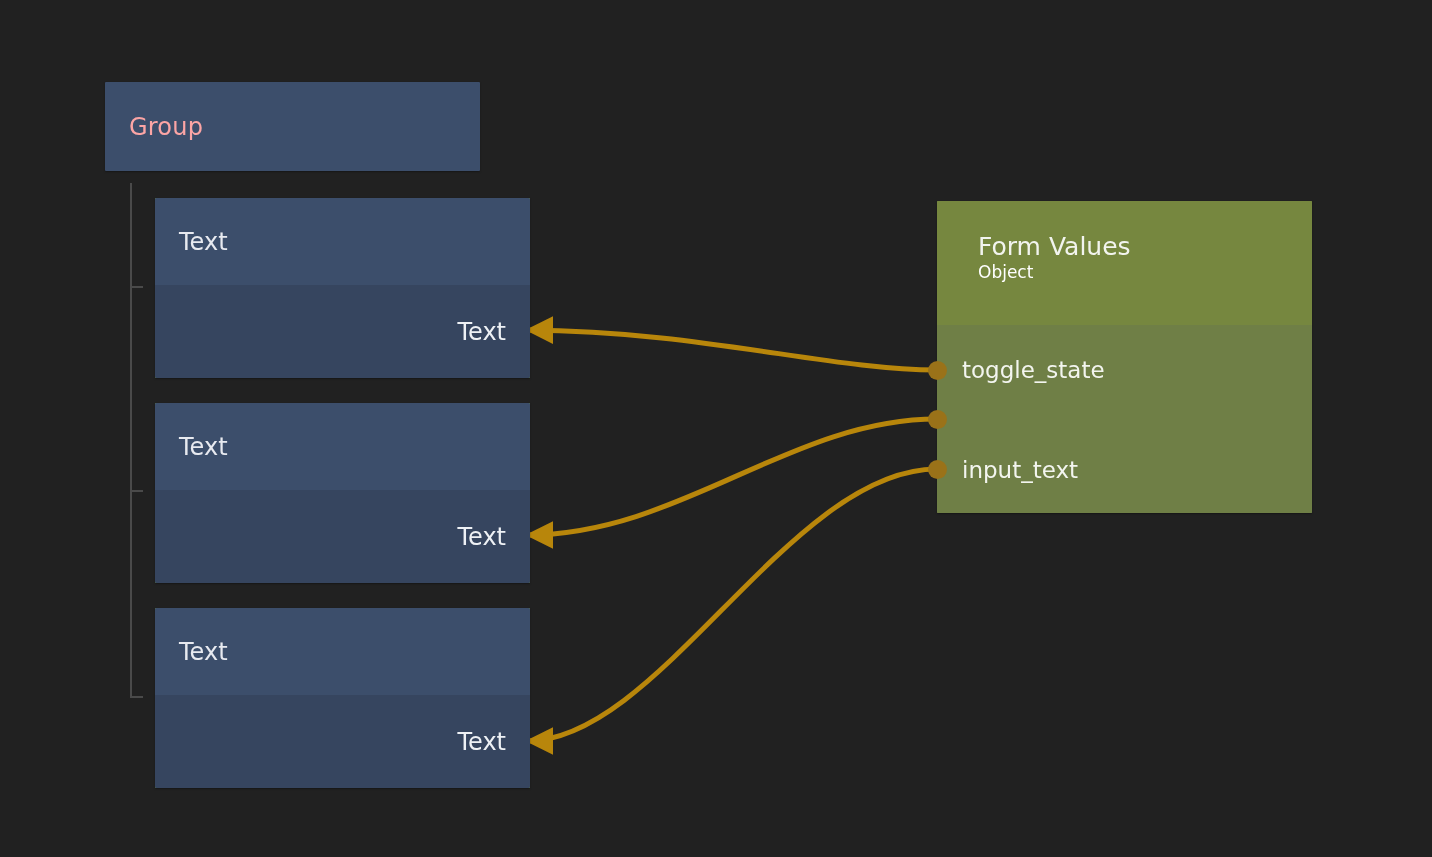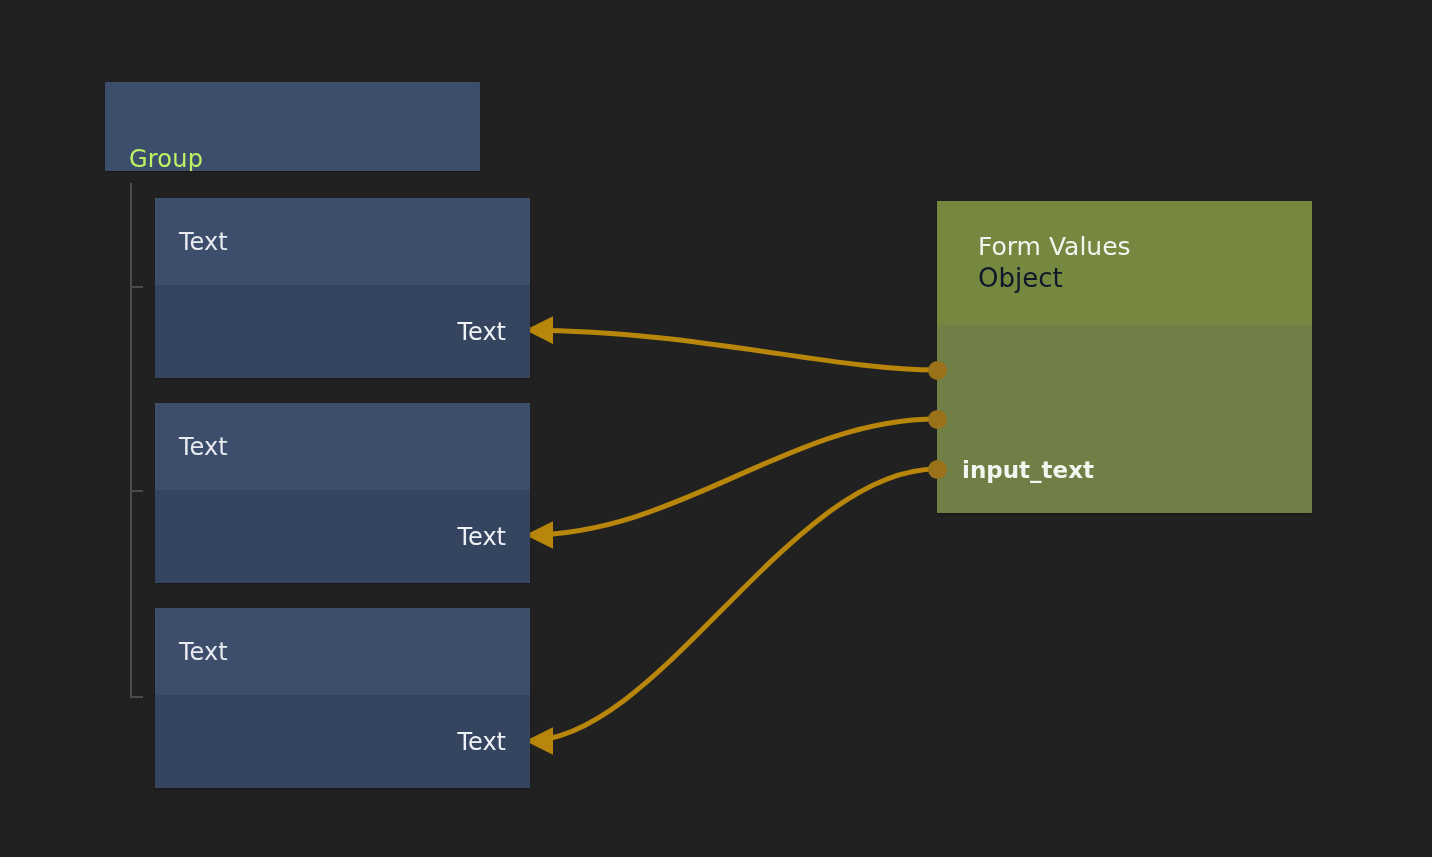--- a/index.html
+++ b/index.html
@@ -65,24 +65,23 @@
     width: 375px;
     height: 89px;
     background: #3c4e6b;
   }
   .node-group .node-title {
     position: absolute;
     left: 24px;
     top: 50%;
     transform: translateY(-50%);
     font-size: 24px;
-    color: #bef264;
+    color: #fca5a5;
     letter-spacing: 0.2px;
     white-space: nowrap;
-    margin-top: 32px;
   }
 
   
   .node-text {
     left: 155px;
     width: 375px;
     background: #84cc16;
   }
   .node-text .node-head {
     position: relative;
@@ -131,41 +130,41 @@
     background: #76873f;
     padding: 31px 0 0 41px;
   }
   .node-object .obj-title {
     font-size: 25px;
     color: #f2f4ee;
     line-height: 1.2;
     white-space: nowrap;
   }
   .node-object .obj-subtitle {
-    font-size: 26px;
-    color: #0f172a;
+    font-size: 17px;
+    color: #ffffff;
     line-height: 1.25;
     white-space: nowrap;
   }
   .node-object .obj-body {
     position: relative;
     height: 188px;
     background: #6f7f46;
   }
   .obj-row {
     position: absolute;
     left: 0;
     right: 0;
     height: 50px;
     display: flex;
     align-items: center;
   }
   .obj-row-0 { top: 20px; }
   .obj-row-1 { top: 70px; }
-  .obj-row-2 { top: 120px; font-weight: bold; }
+  .obj-row-2 { top: 120px; }
   .obj-row-label {
     margin-left: 25px;
     font-size: 23px;
     color: #f3f5ef;
     white-space: nowrap;
   }
 
   
   .port-dot {
     position: absolute;
@@ -231,20 +230,23 @@
       <div class="node-body-label">Text</div>
     </div>
   </div>
 
   <div class="node node-object">
     <div class="obj-head">
       <div class="obj-title">Form Values</div>
       <div class="obj-subtitle">Object</div>
     </div>
     <div class="obj-body">
+      <div class="obj-row obj-row-0">
+        <span class="obj-row-label">toggle_state</span>
+      </div>
       <div class="obj-row obj-row-2">
         <span class="obj-row-label">input_text</span>
       </div>
     </div>
   </div>
 
   <div class="port-dot" style="left:928px; top:361px;"></div>
   <div class="port-dot" style="left:928px; top:410px;"></div>
   <div class="port-dot" style="left:928px; top:460px;"></div>
 

